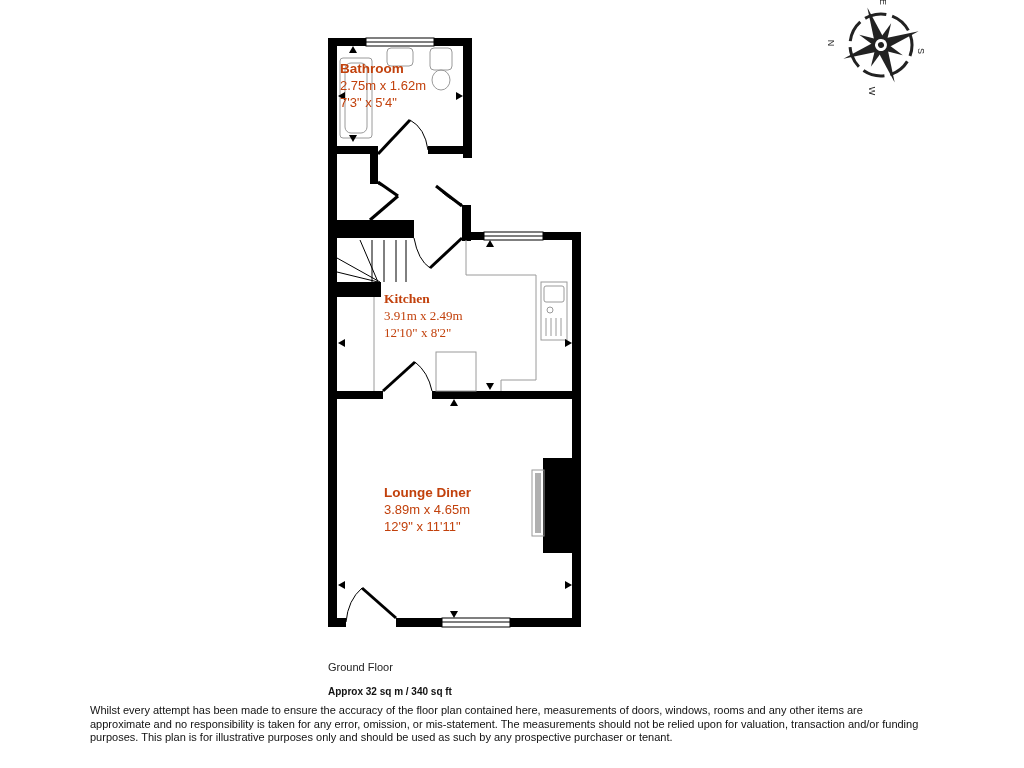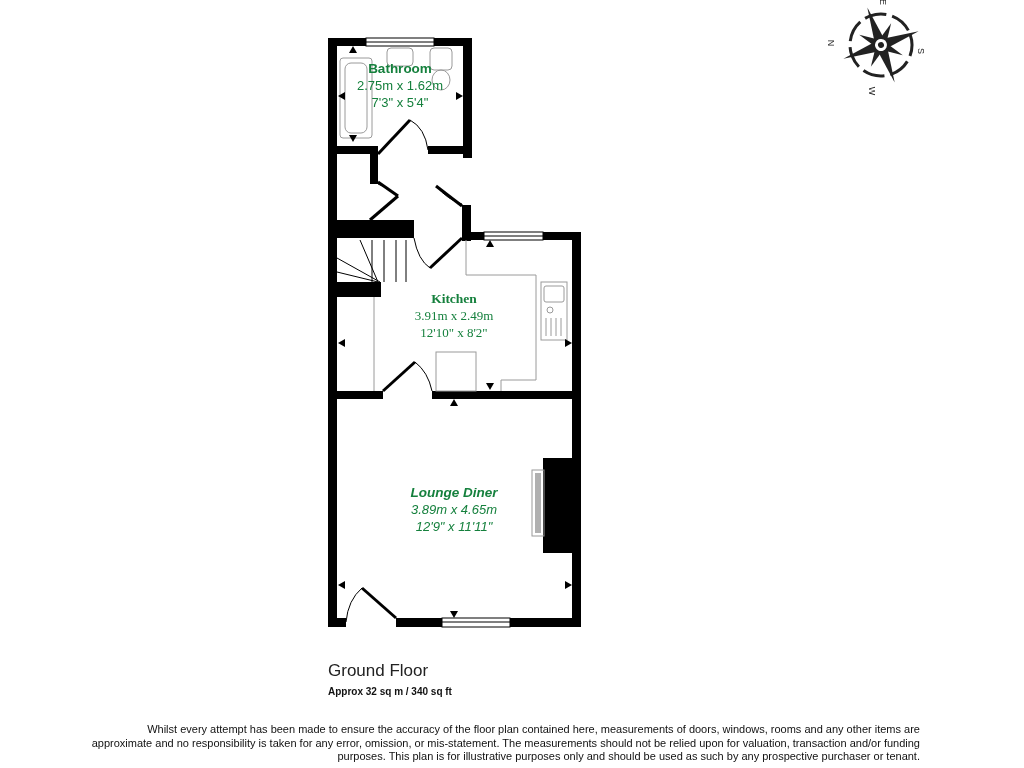--- a/index.html
+++ b/index.html
@@ -1,24 +1,24 @@
 <!DOCTYPE html>
 <html><head>
 <meta charset="utf-8">
 <style>
   html, body { margin:0; padding:0; background:#ffffff; }
   body { width:1024px; height:768px; position:relative; overflow:hidden; font-family:"Liberation Sans", sans-serif; color:#1a1a1a; }
   #plan { position:absolute; left:0; top:0; width:1024px; height:768px; }
-  .room-label { position:absolute; text-align:center; line-height:17px; font-size:13px; color:#15803d; }
+  .room-label { position:absolute; text-align:left; line-height:17px; font-size:13px; color:#c2410c; }
   .room-label .name { font-weight:bold; font-size:13.5px; }
   .compass { position:absolute; left:826px; top:0; width:110px; height:100px; }
   .compass .dir { position:absolute; font-size:9px; color:#222; }
-  .floor-title { position:absolute; left:328px; top:661px; font-size:17px; color:#222; }
+  .floor-title { position:absolute; left:328px; top:661px; font-size:11px; color:#222; }
   .floor-area { position:absolute; left:328px; top:686px; font-size:10px; font-weight:bold; color:#111; }
-  .disclaimer { position:absolute; left:90px; top:723px; width:830px; text-align:right; font-size:11px; line-height:13.5px; color:#111; }
+  .disclaimer { position:absolute; left:90px; top:704px; width:830px; text-align:left; font-size:11px; line-height:13.5px; color:#111; }
 </style>
 </head>
 <body>
 
 <svg id="plan" viewBox="0 0 1024 768" xmlns="http://www.w3.org/2000/svg">
 
   <g fill="#000">
 
     <rect x="328" y="38" width="9" height="588"></rect>
     <rect x="328" y="38" width="38" height="8"></rect>
@@ -122,21 +122,21 @@
   <div>2.75m x 1.62m</div>
   <div>7'3" x 5'4"</div>
 </div>
 
 <div class="room-label" style="left:384px; top:290px; width:140px;font-family:Liberation Serif, serif;">
   <div class="name">Kitchen</div>
   <div>3.91m x 2.49m</div>
   <div>12'10" x 8'2"</div>
 </div>
 
-<div class="room-label" style="left:384px; top:484px; width:140px;font-style:italic;">
+<div class="room-label" style="left:384px; top:484px; width:140px;">
   <div class="name">Lounge Diner</div>
   <div>3.89m x 4.65m</div>
   <div>12'9" x 11'11"</div>
 </div>
 
 <div class="compass">
   <svg width="110" height="100" viewBox="0 0 110 100">
     <g transform="translate(55,45) rotate(-20)">
       <circle r="31" fill="none" stroke="#222" stroke-width="3" stroke-dasharray="22 6"></circle>
       <polygon points="0,-40 5,-5 0,0 -5,-5" fill="#222"></polygon>

